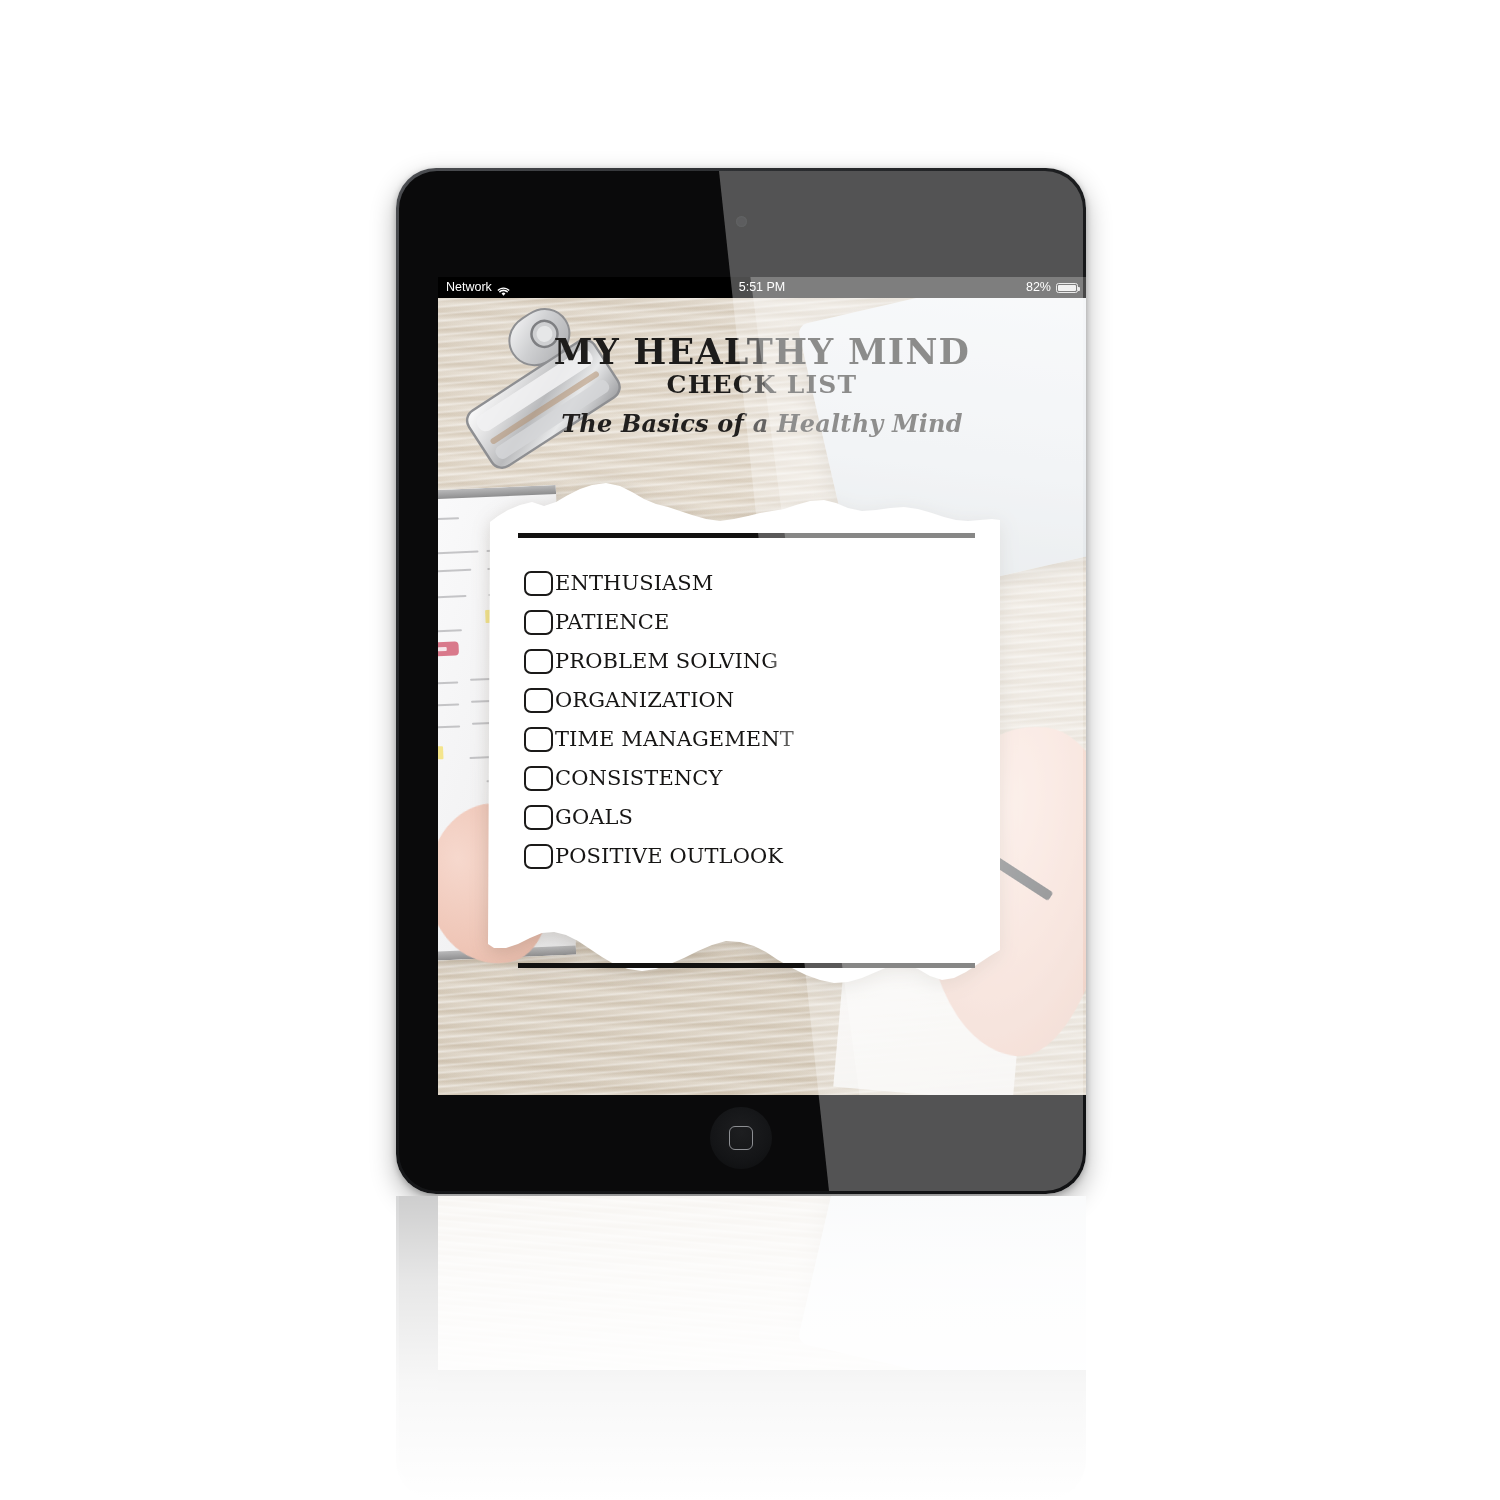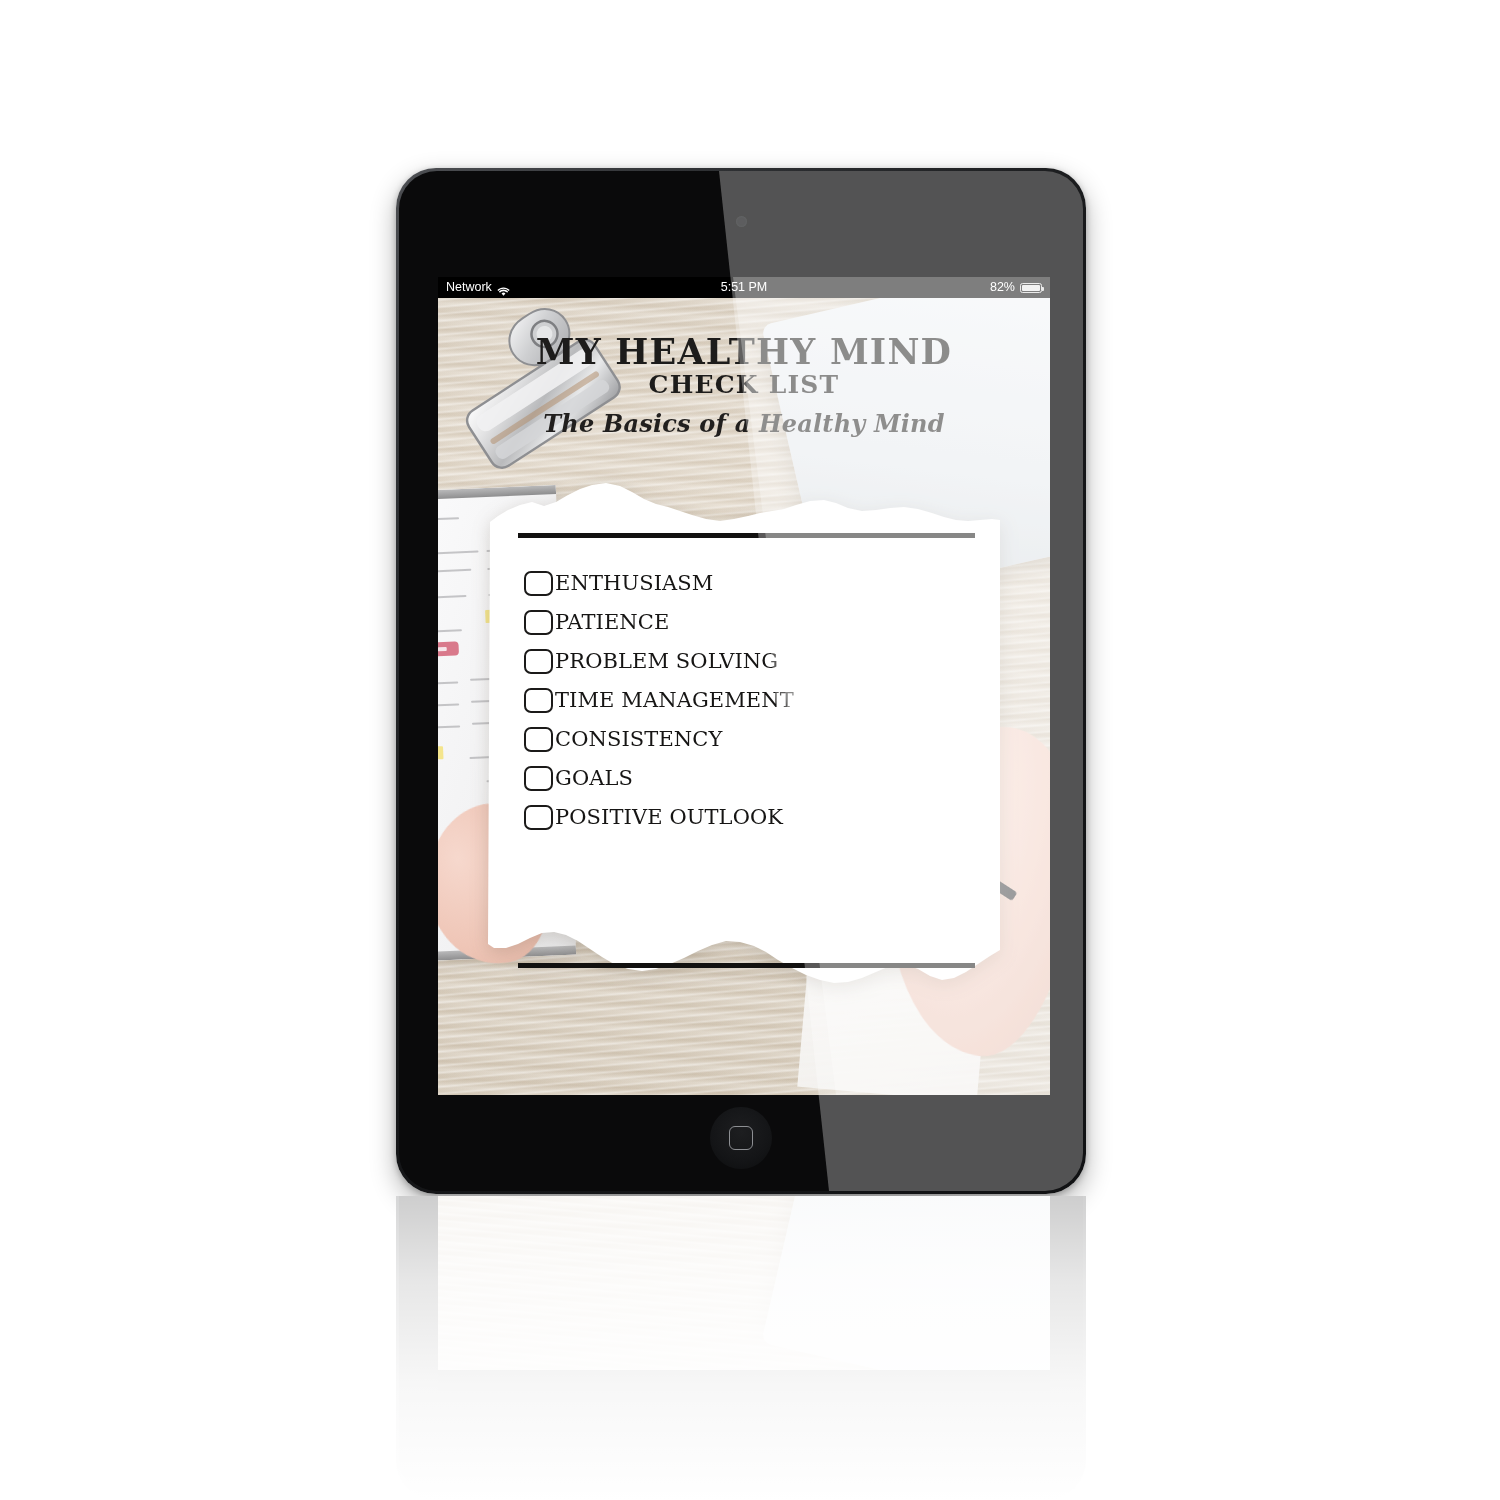--- a/index.html
+++ b/index.html
@@ -76,20 +76,21 @@
 
   
   .screen {
     position: absolute;
     left: 39px;
     top: 106px;
     width: 612px;
     height: 818px;
     overflow: hidden;
     background: #cfc6b8;
+    padding-left: 36px;
   }
 
   
   .statusbar {
     position: absolute;
     left: 0; top: 0; right: 0;
     height: 21px;
     background: #000000;
     color: #ffffff;
     font-size: 12.5px;
@@ -471,20 +472,24 @@
                   <div class="cl-item">
                     <span class="checkbox"></span>
                     <span class="cl-label">PATIENCE</span>
                   </div>
                   <div class="cl-item">
                     <span class="checkbox"></span>
                     <span class="cl-label">PROBLEM SOLVING</span>
                   </div>
                   <div class="cl-item">
                     <span class="checkbox"></span>
+                    <span class="cl-label">ORGANIZATION</span>
+                  </div>
+                  <div class="cl-item">
+                    <span class="checkbox"></span>
                     <span class="cl-label">TIME MANAGEMENT</span>
                   </div>
                   <div class="cl-item">
                     <span class="checkbox"></span>
                     <span class="cl-label">CONSISTENCY</span>
                   </div>
                   <div class="cl-item">
                     <span class="checkbox"></span>
                     <span class="cl-label">GOALS</span>
                   </div>

